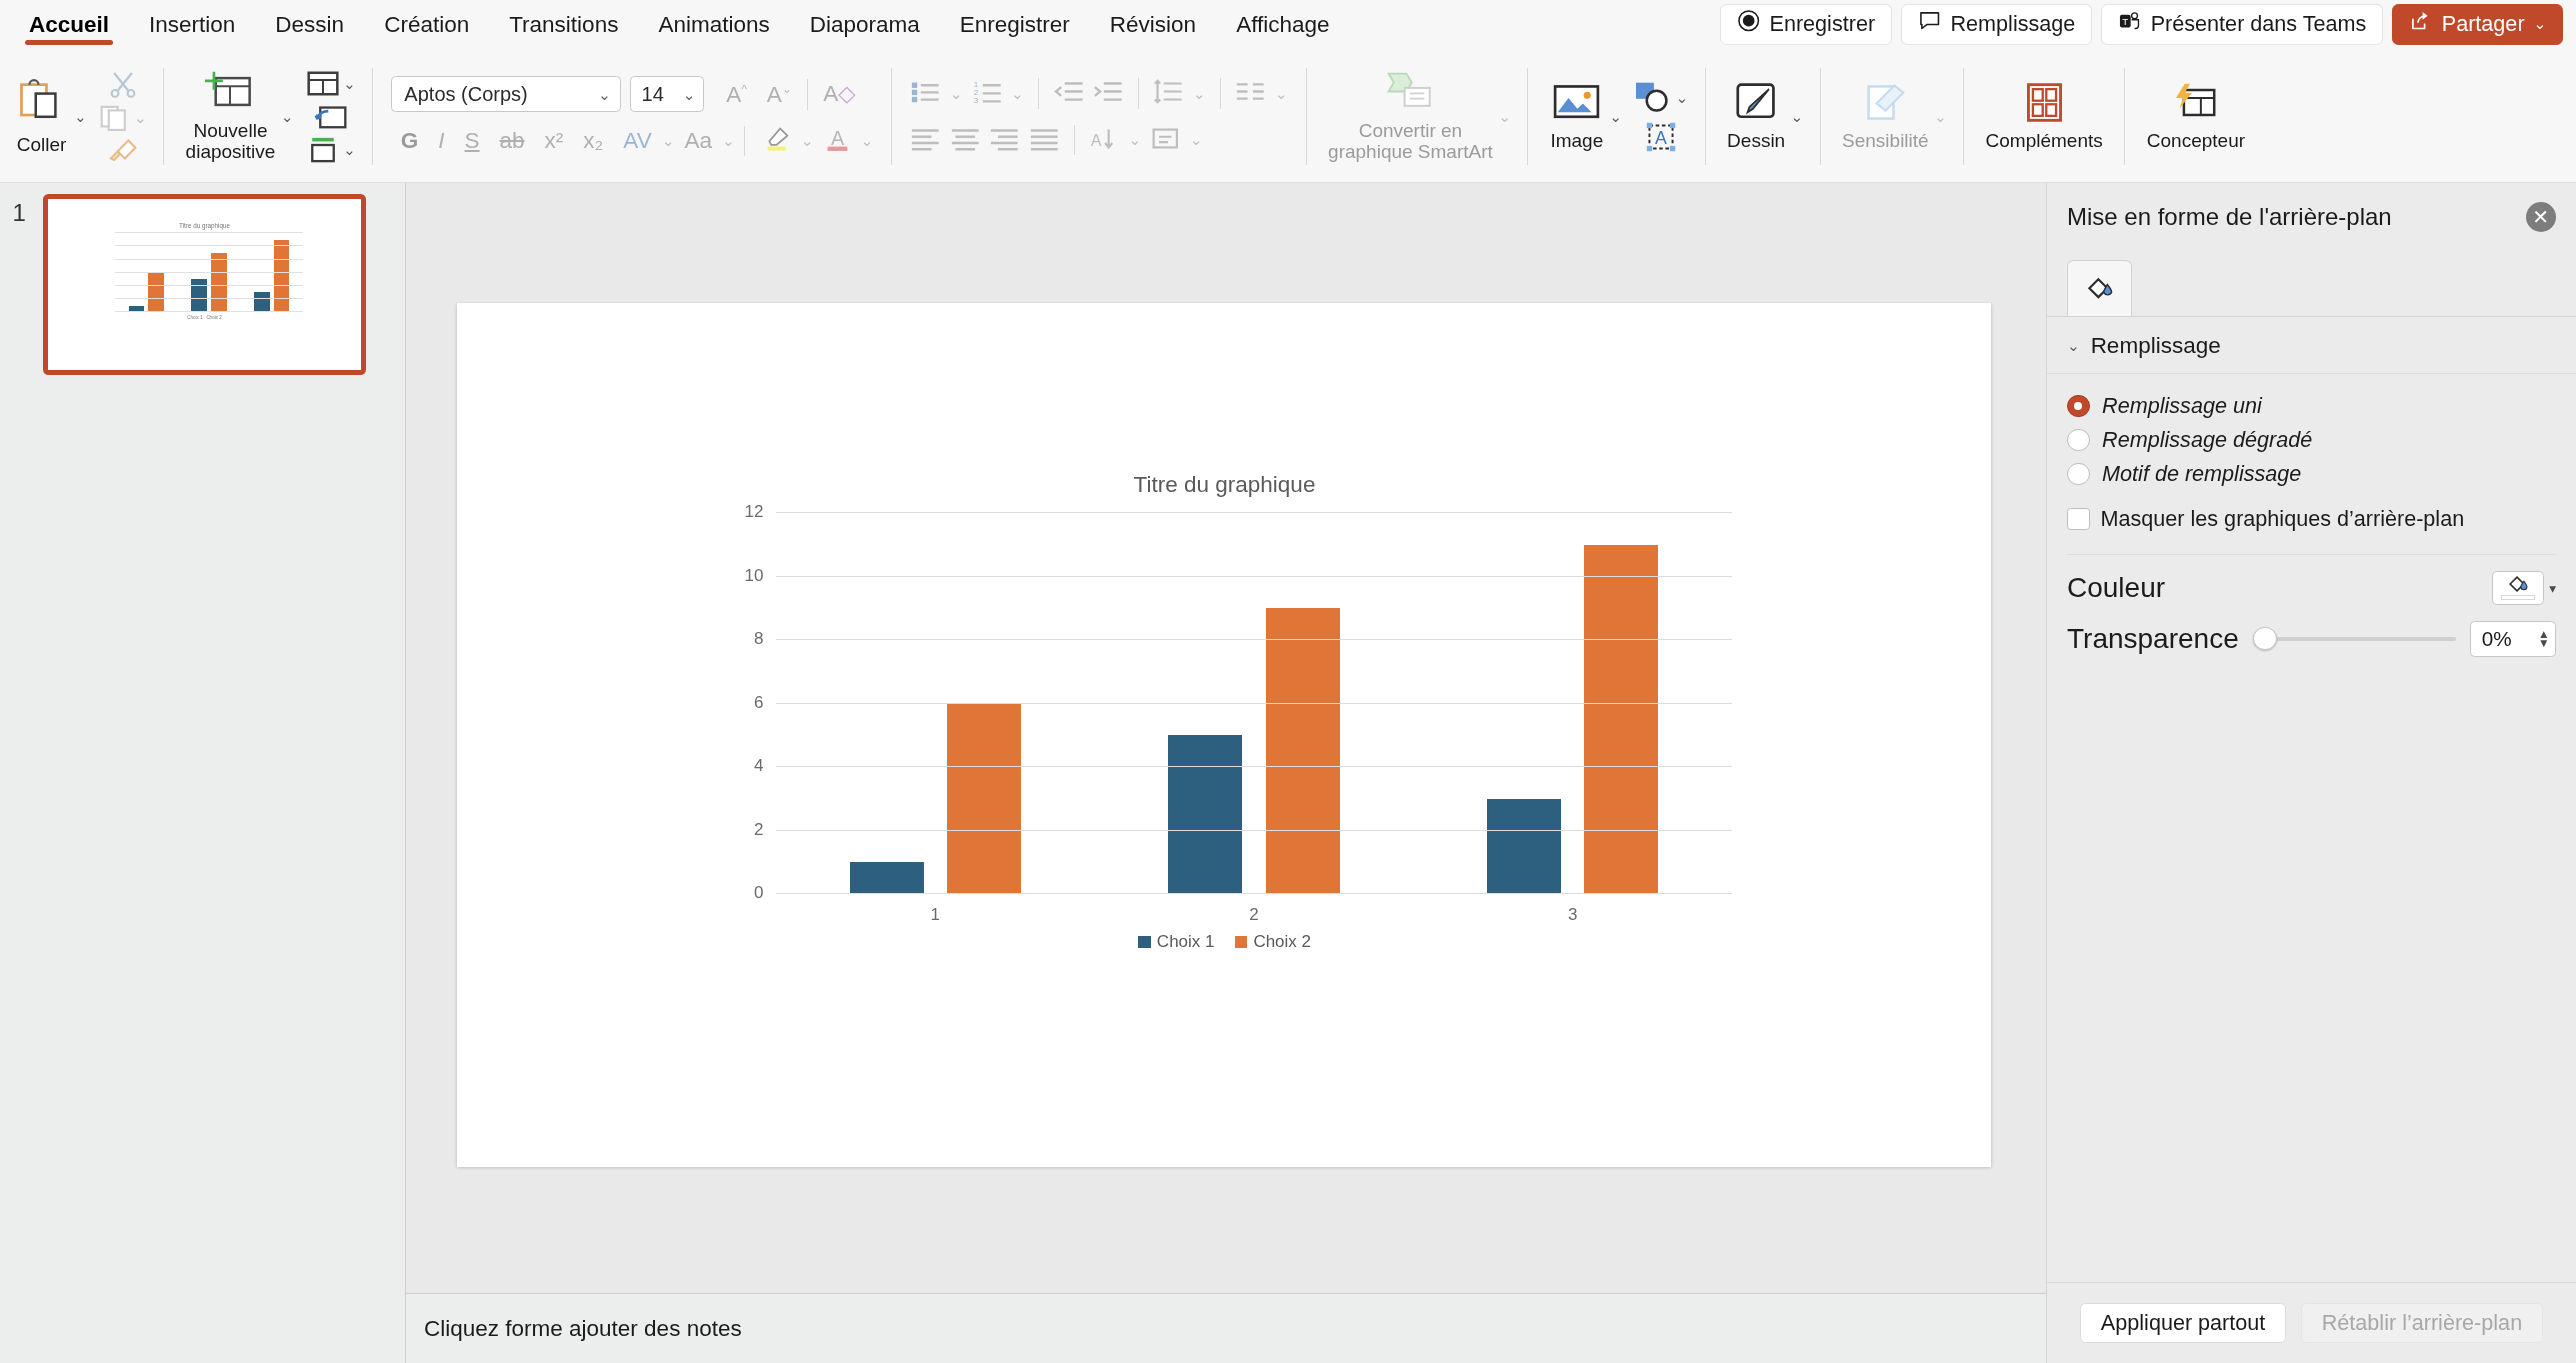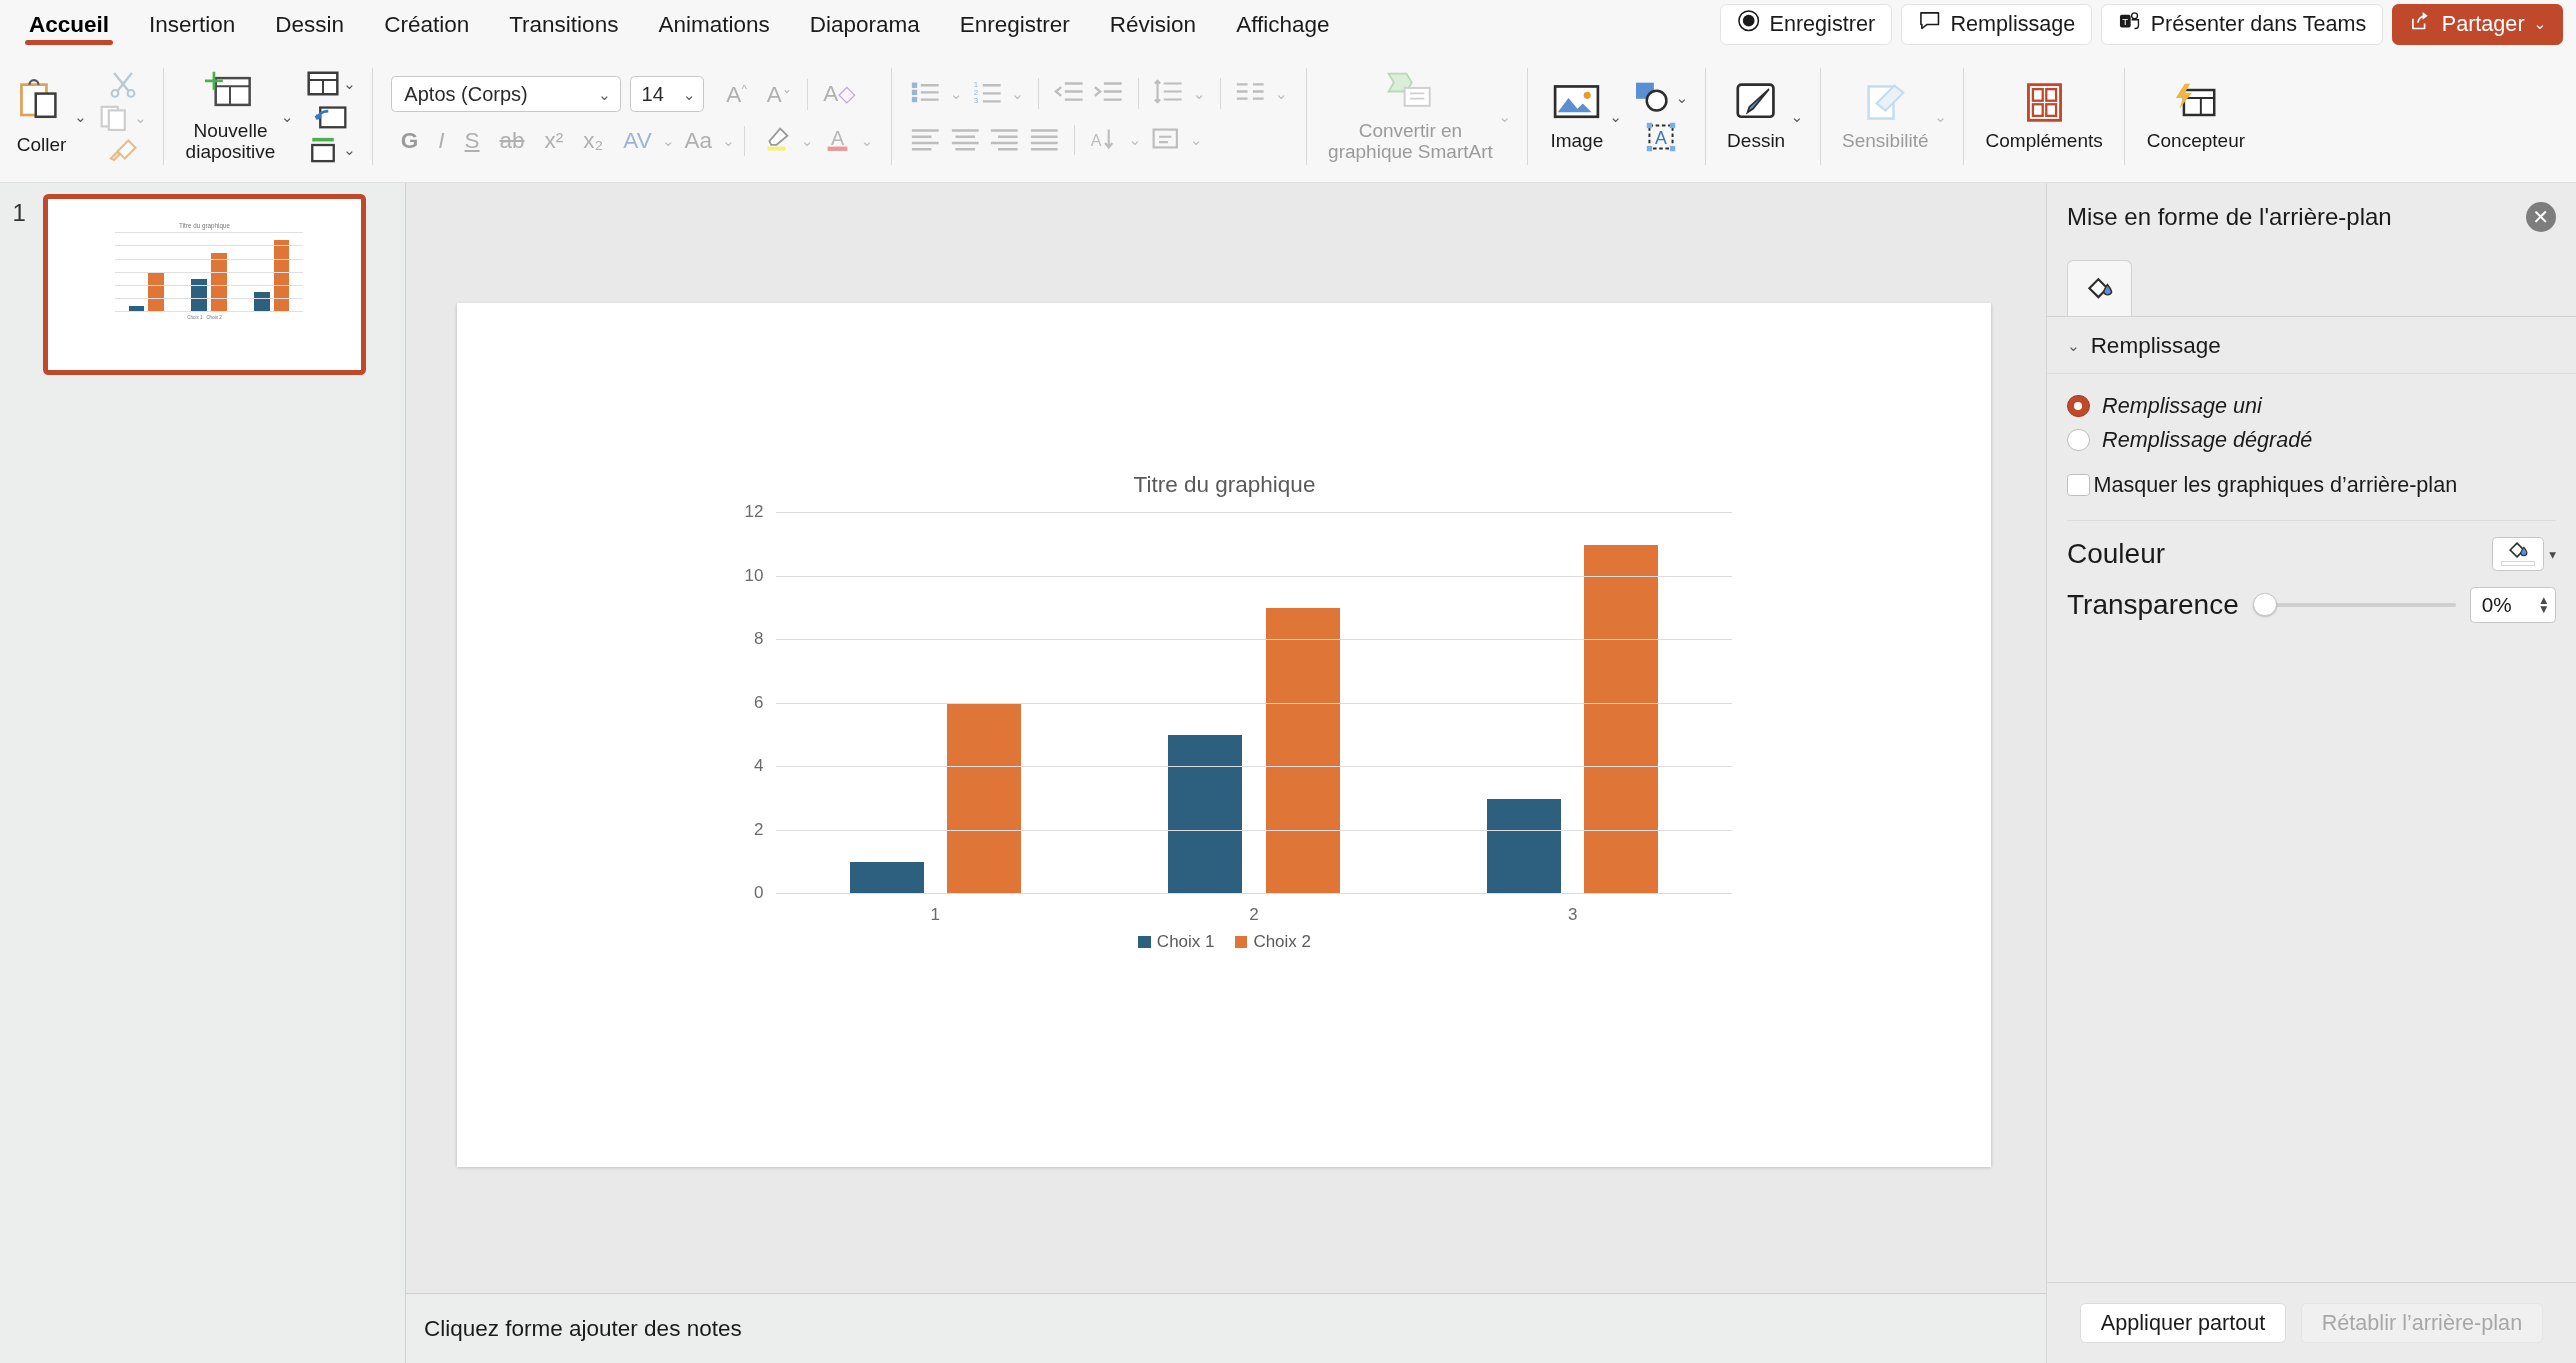--- a/index.html
+++ b/index.html
@@ -167,21 +167,21 @@
   .fp-body { position: absolute; left: 0; right: 0; top: 190px; bottom: 81px; padding: 16px 20px 0 20px; }
   .radiorow { display: flex; align-items: center; gap: 12.6px; height: 34px; font-style: italic; }
   .radio {
     width: 22.5px; height: 22.5px; border-radius: 50%; background: #fff;
     border: 0.9px solid #bdbdbd; flex: none;
     display: flex; align-items: center; justify-content: center;
   }
   .radio.on { background: #c0492b; border-color: #a33d22; }
   .radio.on::after { content: ""; width: 8px; height: 8px; border-radius: 50%; background: #fff; }
   .rl { font-size: 21.6px; color: #1b1b1b; }
-  .checkrow { display: flex; align-items: center; gap: 4px; height: 34px; margin-top: 10.8px; }
+  .checkrow { display: flex; align-items: center; gap: 11px; height: 34px; margin-top: 10.8px; }
   .checkbox { width: 22.5px; height: 22.5px; border-radius: 3.6px; background: #fff; border: 0.9px solid #bdbdbd; flex: none; }
   .hr { height: 0.9px; background: #dcdcdc; margin: 18px 0 0 0; }
   .row2 { display: flex; align-items: center; margin-top: 16px; }
   .row2 .lab { font-size: 28px; color: #1b1b1b; flex: 1; }
   .colorbtn {
     width: 52px; height: 34px; border: 0.9px solid #c6c6c6; border-radius: 4.5px; background: #fff;
     display: flex; align-items: center; justify-content: center; position: relative;
   }
   .colorbtn .bucket { font-size: 17px; }
   .colorbtn .strip { position: absolute; left: 8px; right: 8px; bottom: 3.6px; height: 5.4px; background: #fff; border: 0.9px solid #d7d7d7; }
@@ -711,20 +711,24 @@
 
   <div class="fp-body">
     <div class="radiorow">
       <span class="radio on"></span>
       <span class="rl">Remplissage uni</span>
     </div>
     <div class="radiorow">
       <span class="radio"></span>
       <span class="rl">Remplissage dégradé</span>
     </div>
+    <div class="radiorow">
+      <span class="radio"></span>
+      <span class="rl">Motif de remplissage</span>
+    </div>
     <div class="checkrow">
       <span class="checkbox"></span>
       <span class="rl">Masquer les graphiques d’arrière-plan</span>
     </div>
 
     <div class="hr"></div>
 
     <div class="row2">
       <span class="lab">Couleur</span>
       <span class="colorbtn">

